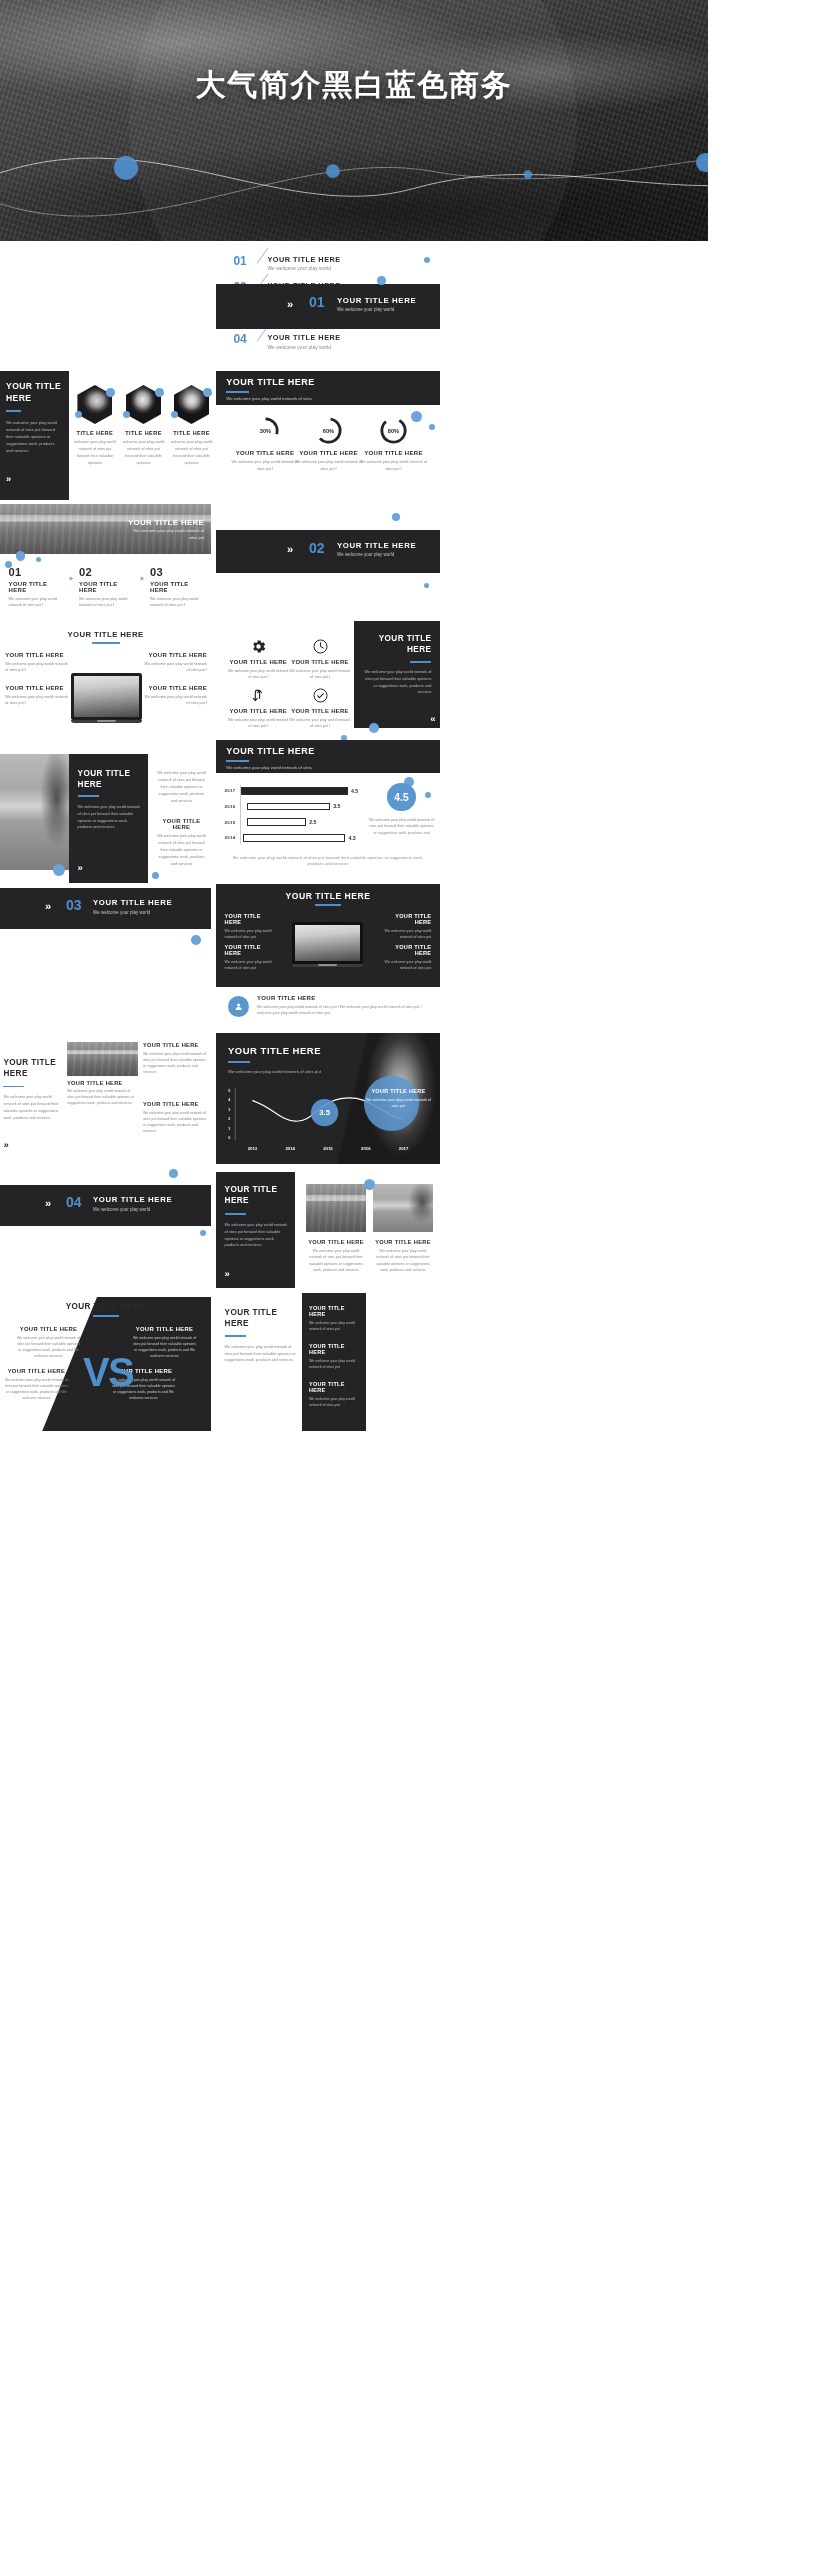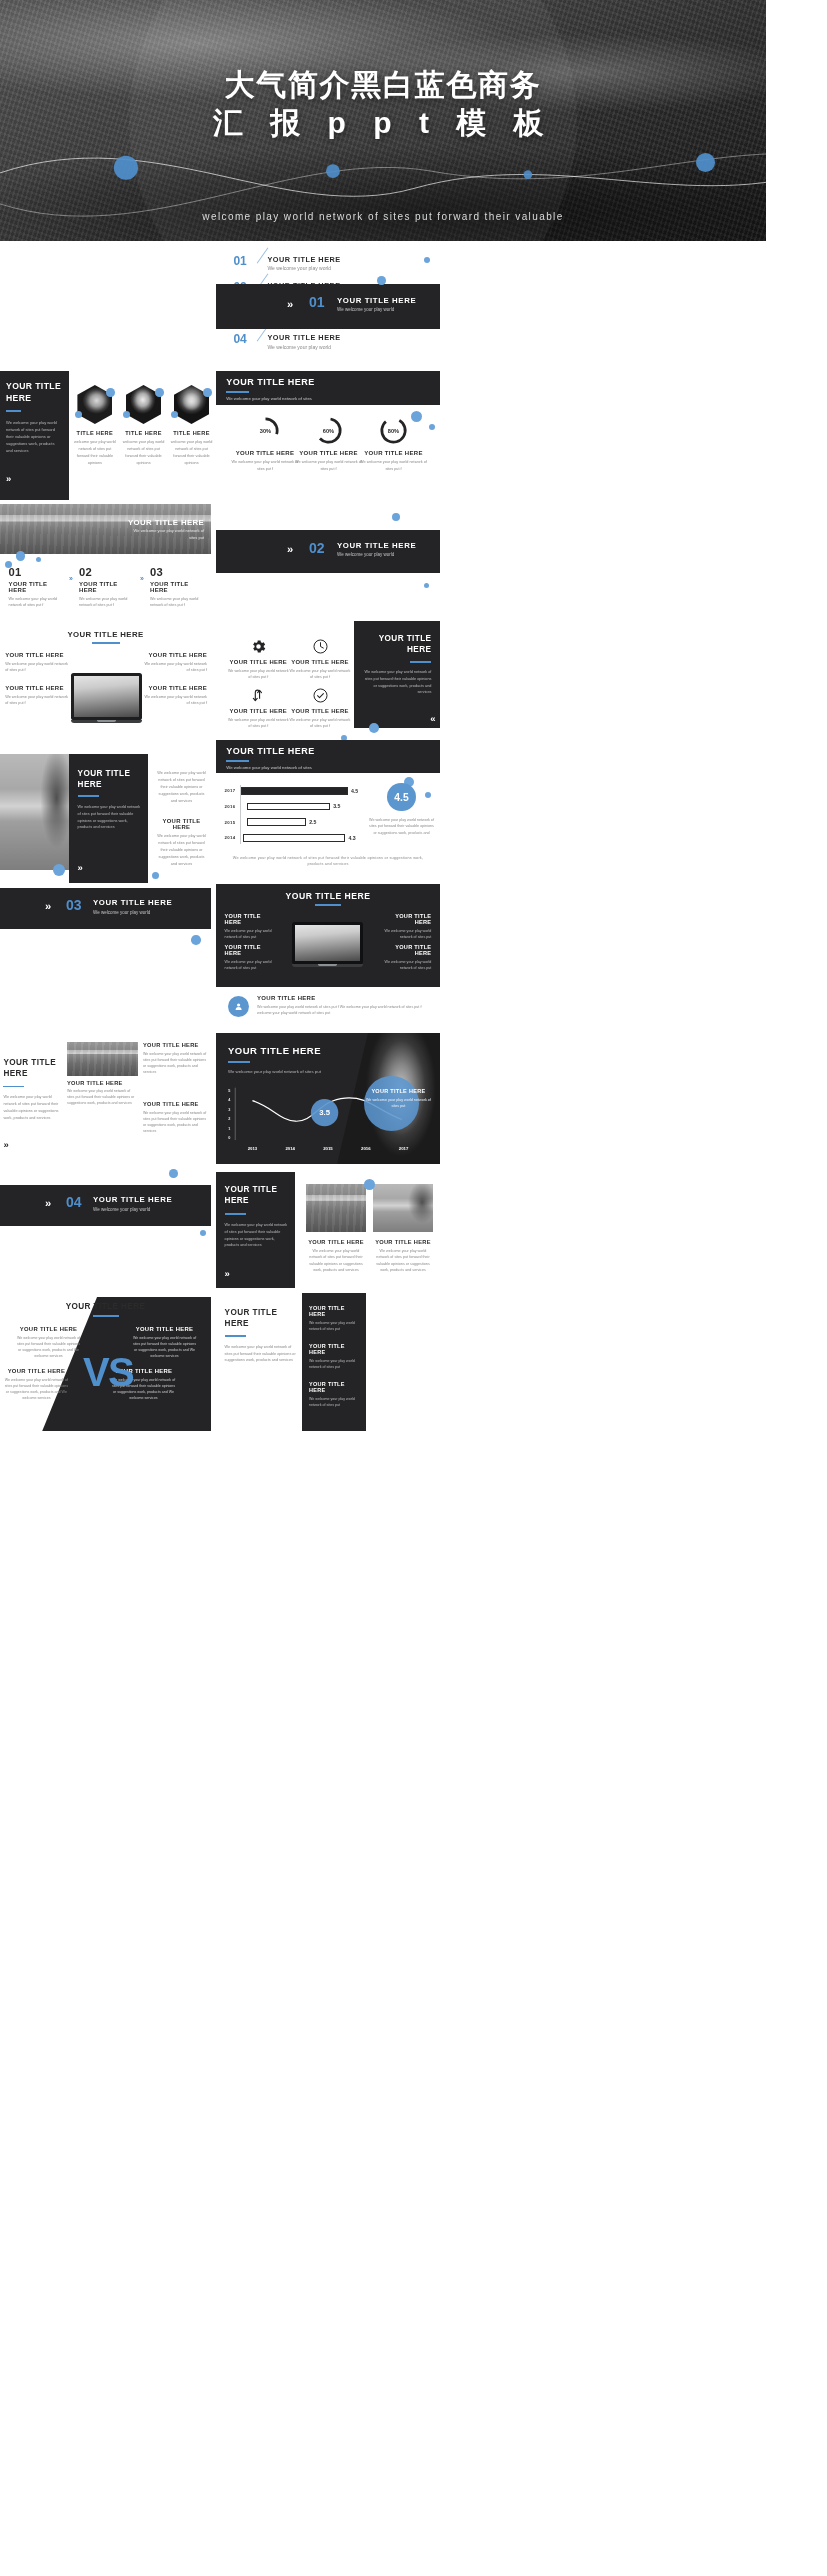--- a/index.html
+++ b/index.html
@@ -86,21 +86,21 @@
       linear-gradient(180deg,#8e9295 0%,#a9adb0 18%,#c6c9cb 30%,#9a9e a1 40%,#6f7376 70%,#4b4e51 100%),
       repeating-linear-gradient(96deg, rgba(255,255,255,.05) 0 3.4px, rgba(0,0,0,.05) 3.4px 8.6px);
   }
 
   .hexmask {
     -webkit-clip-path: polygon(50% 0%,100% 25%,100% 75%,50% 100%,0% 75%,0% 25%);
     clip-path: polygon(50% 0%,100% 25%,100% 75%,50% 100%,0% 75%,0% 25%);
   }
 
   
-  #hero { position:absolute; left:0; top:0; width:766px; height:241px; overflow:hidden; }
+  #hero { position:absolute; left:0; top:0; width:708px; height:241px; overflow:hidden; }
   #hero .bg { position:absolute; inset:0; }
   #hero .circle-vig {
     position:absolute; left:129px; top:-103px; width:448px; height:448px;
     border-radius:50%; background:rgba(255,255,255,.045);
   }
   #hero h1 { position:absolute; left:0; right:0; top:66px; text-align:center;
     font-size:30px; font-weight:bold; color:#fff; letter-spacing:1.7px; line-height:1.28;
     text-shadow:0 1.7px 7px rgba(0,0,0,.5); }
   #hero h1 .l2 { letter-spacing:9.5px; }
   #hero .hsub { position:absolute; left:0; right:0; top:211px; text-align:center;
@@ -140,23 +140,21 @@
       <path d="M0,60 C180,0 330,120 480,78 C650,30 800,110 960,54" stroke="#ffffff" stroke-opacity=".75" stroke-width="1" fill="none"></path>
       <path d="M0,96 C170,150 340,30 500,58 C680,90 820,24 960,40" stroke="#ffffff" stroke-opacity=".45" stroke-width="1" fill="none"></path>
       <circle cx="146" cy="54" r="14" fill="#4f8fcc" fill-opacity=".92"></circle>
       <circle cx="386" cy="58" r="8" fill="#4f8fcc" fill-opacity=".9"></circle>
       <circle cx="612" cy="62" r="5" fill="#4f8fcc" fill-opacity=".9"></circle>
       <circle cx="818" cy="48" r="11" fill="#4f8fcc" fill-opacity=".92"></circle>
     </svg>
 
     <h1>
       <span>大气简介黑白蓝色商务</span><br>
-      <span class="l2">汇 报 p p t 模 板</span>
     </h1>
-    <div class="hsub">welcome play world network of sites put forward their valuable</div>
   </div>
 
 
   <div class="slide" style="left:211px;top:246px;width:228px;height:121px;">
     <div style="position:absolute;left:22.4px;top:8.6px;">
 
       <div style="display:flex;align-items:flex-start;gap:6px;margin-bottom:7.8px;">
         <span class="num-big" style="font-size:12px;line-height:1;">01</span>
         <span class="slash"></span>
         <span style="margin-left:-10.3px;">

